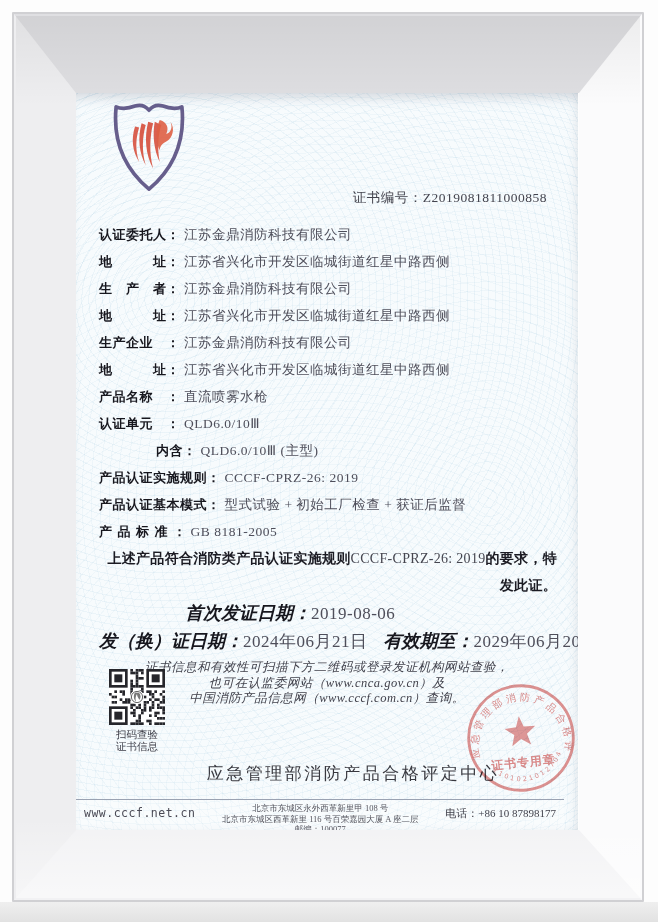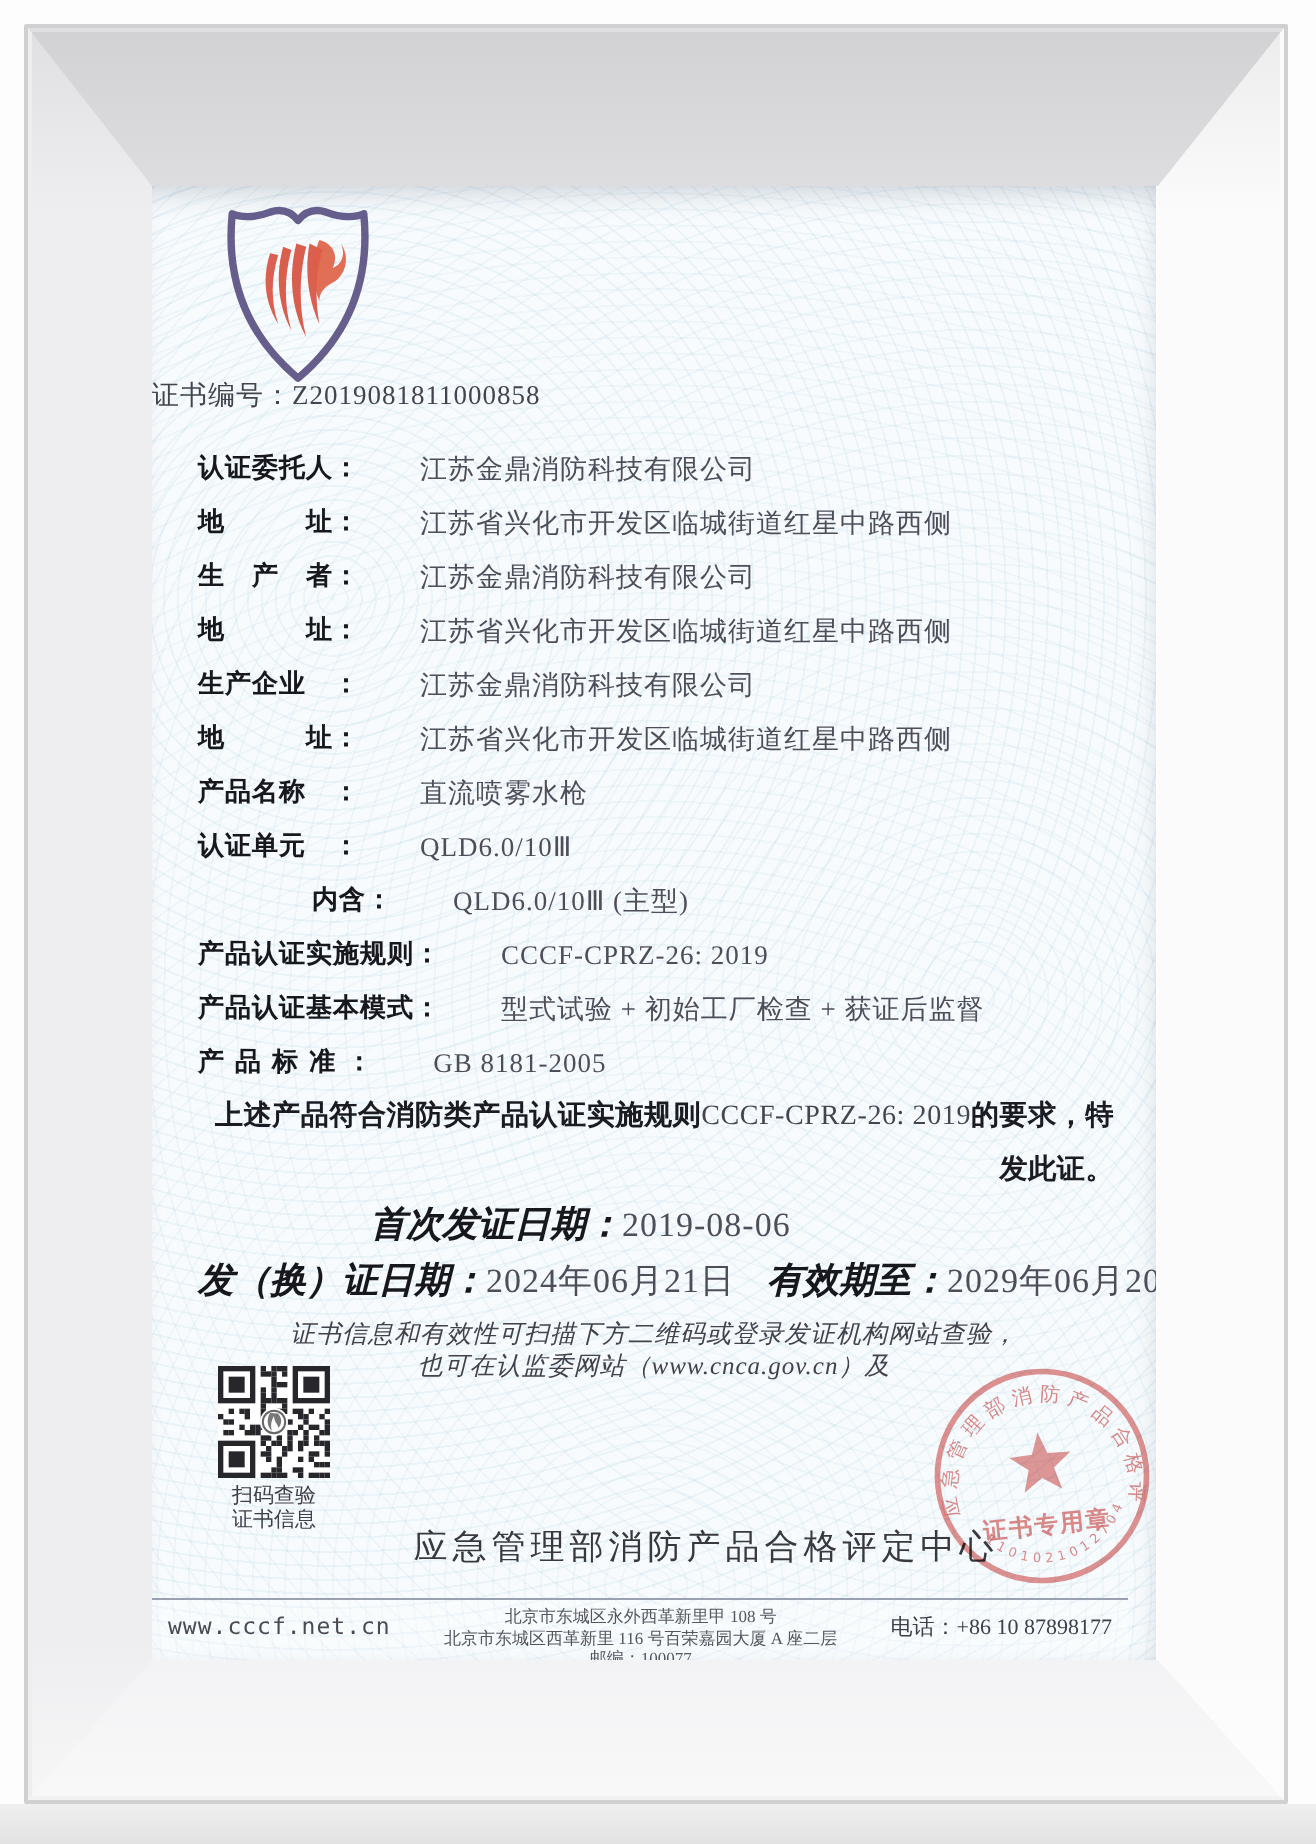--- a/index.html
+++ b/index.html
@@ -33,44 +33,44 @@
     box-shadow:inset 0 12px 14px -9px rgba(55,65,85,.22),
                inset -10px 0 12px -9px rgba(55,65,85,.10),
                inset 0 -6px 10px -8px rgba(55,65,85,.10);
     overflow:hidden;color:#3c3c46;}
   
   .head{position:relative;height:88px;}
   .logo{position:absolute;left:36px;top:8px;width:74px;height:94px;z-index:2;}
   .title{margin:0;padding-top:40px;text-align:center;
     font-size:26px;font-weight:700;letter-spacing:8px;color:#3a3a44;
     font-family:"Liberation Serif", serif;}
-  .certno{margin-top:8px;padding-right:20px;
+  .certno{margin-top:8px;text-align:right;padding-right:31px;
     font-size:13.5px;color:#44444e;letter-spacing:.5px;}
   
   .fields{margin:14px 24px 0 23px;}
-  .frow{display:flex;line-height:27px;white-space:nowrap;gap:26px;}
+  .frow{display:flex;line-height:27px;white-space:nowrap;}
   .flabel{font-family:"DejaVu Sans", sans-serif;font-weight:700;font-size:13px;
     color:#17171e;min-width:77px;letter-spacing:.5px;}
   .fvalue{font-size:13.5px;color:#4e4e5a;padding-left:4px;letter-spacing:.5px;}
   .frow.indent{margin-left:57px;}
   
   .statement{margin:0 22px 0 23px;width:458px;font-size:14px;line-height:27px;
     font-family:"DejaVu Sans", sans-serif;font-weight:700;color:#1b1b23;letter-spacing:.3px;text-align:right;}
   .statement .reg{font-family:"Liberation Serif", serif;font-weight:400;color:#45454f;}
   
   .first-issue{margin:0 0 0 109px;line-height:27px;white-space:nowrap;}
   .reissue{margin-left:23px;line-height:27px;white-space:nowrap;}
   .dlabel{font-family:"DejaVu Sans", sans-serif;font-weight:700;font-size:18px;color:#17171e;font-style:italic;}
   .dvalue{font-size:17px;color:#4e4e5a;letter-spacing:.5px;}
   .gap{display:inline-block;width:16px;}
   
   .notes{margin-top:5px;text-align:center;font-size:12.5px;line-height:15.5px;
     color:#42424c;letter-spacing:.5px;font-style:italic;}
   
-  .qr-block{position:absolute;left:30px;top:590px;width:62px;text-align:center;}
+  .qr-block{position:absolute;left:30px;top:576px;width:62px;text-align:center;}
   .qr{width:56px;height:56px;display:block;margin:0 auto;background:#fff;}
   .qr-caption{font-size:10.5px;line-height:12px;color:#3e3e48;margin-top:4px;}
   
   .org-name{position:absolute;left:0;right:0;top:669px;text-align:center;
     padding-left:52px;font-size:17px;letter-spacing:2.5px;color:#38383f;
     font-family:"Liberation Serif", serif;}
   
   .seal{position:absolute;left:388px;top:588px;width:114px;height:114px;
     transform:rotate(-6deg);mix-blend-mode:multiply;opacity:.92;z-index:3;}
   
@@ -160,20 +160,21 @@
 
   <p class="statement"><span>上述产品符合消防类产品认证实施规则</span><span class="reg">CCCF-CPRZ-26: 2019</span><span>的要求，特发此证。</span></p>
 
   <div class="first-issue"><span class="dlabel">首次发证日期：</span><span class="dvalue">2019-08-06</span></div>
 
   <div class="reissue"><span class="dlabel">发（换）证日期：</span><span class="dvalue">2024年06月21日</span><span class="gap"></span><span class="dlabel">有效期至：</span><span class="dvalue">2029年06月20日</span></div>
 
   <div class="notes">
     <div>证书信息和有效性可扫描下方二维码或登录发证机构网站查验，</div>
     <div>也可在认监委网站（www.cnca.gov.cn）及</div>
+    <div>中国消防产品信息网（www.cccf.com.cn）查询。</div>
   </div>
 
   <div class="qr-block">
     <svg class="qr" viewBox="0 0 56 56">
         <rect x="21.33" y="0.00" width="2.67" height="2.67" fill="#26262b"></rect>
         <rect x="26.67" y="0.00" width="2.67" height="2.67" fill="#26262b"></rect>
         <rect x="29.33" y="0.00" width="2.67" height="2.67" fill="#26262b"></rect>
         <rect x="32.00" y="0.00" width="2.67" height="2.67" fill="#26262b"></rect>
         <rect x="21.33" y="2.67" width="2.67" height="2.67" fill="#26262b"></rect>
         <rect x="24.00" y="2.67" width="2.67" height="2.67" fill="#26262b"></rect>

